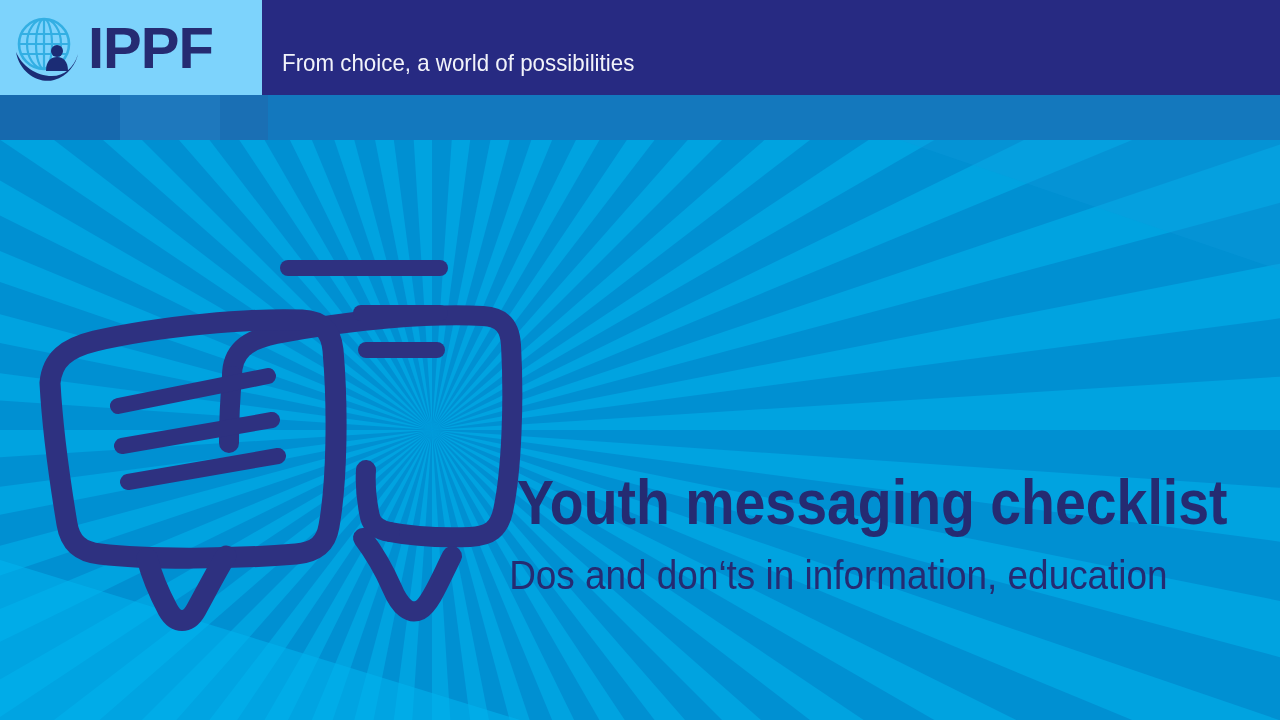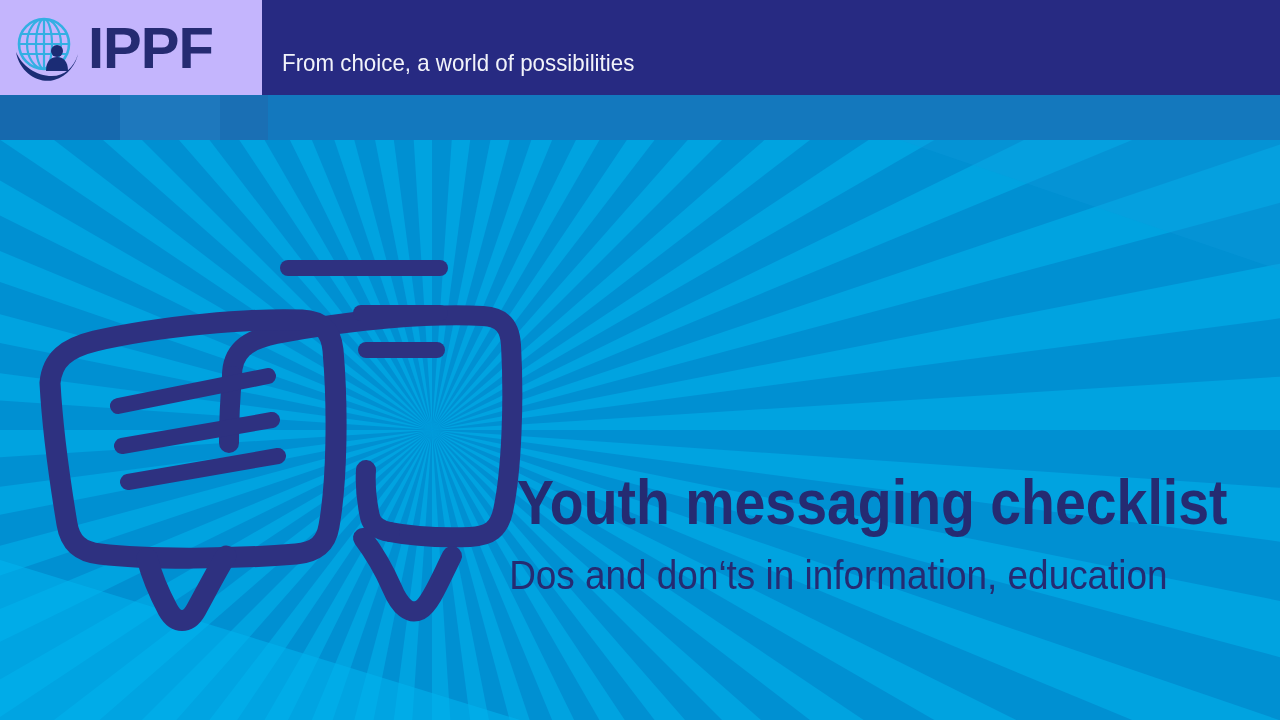--- a/index.html
+++ b/index.html
@@ -28,21 +28,21 @@
     height: 95px;
     background: #272A82;
     z-index: 5;
   }
   .logo-box {
     position: absolute;
     left: 0;
     top: 0;
     width: 262px;
     height: 95px;
-    background: #c4b5fd;
+    background: #7dd3fc;
     z-index: 6;
     display: flex;
     align-items: center;
   }
   .logo-mark {
     position: absolute;
     left: 10px;
     top: 14px;
     width: 74px;
     height: 70px;

